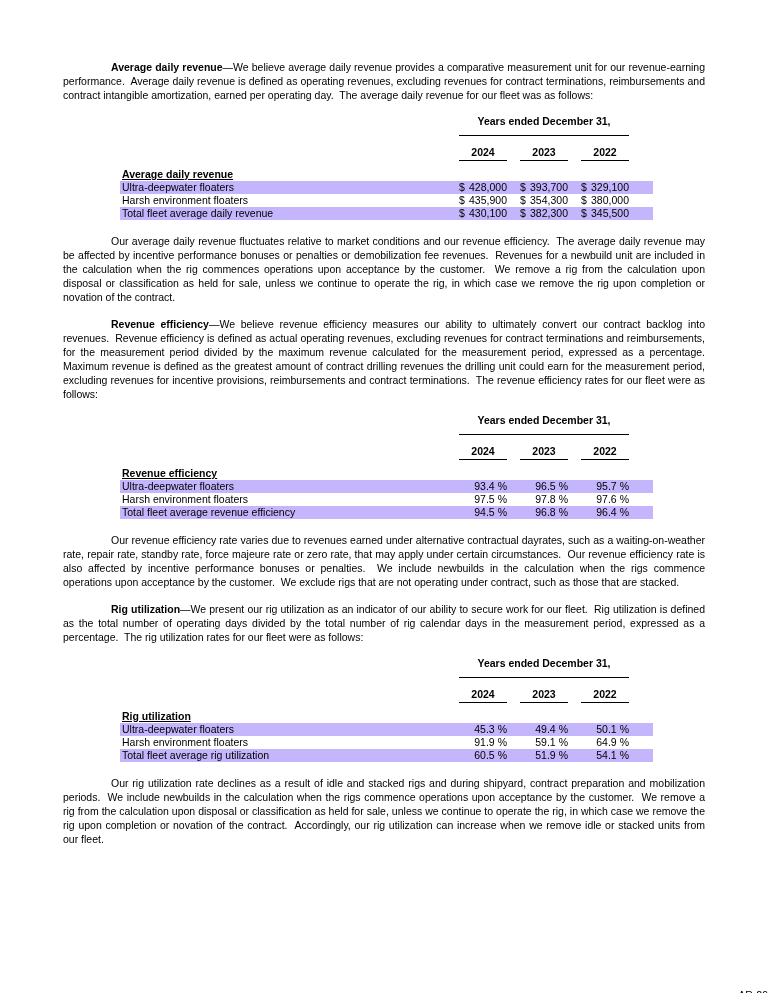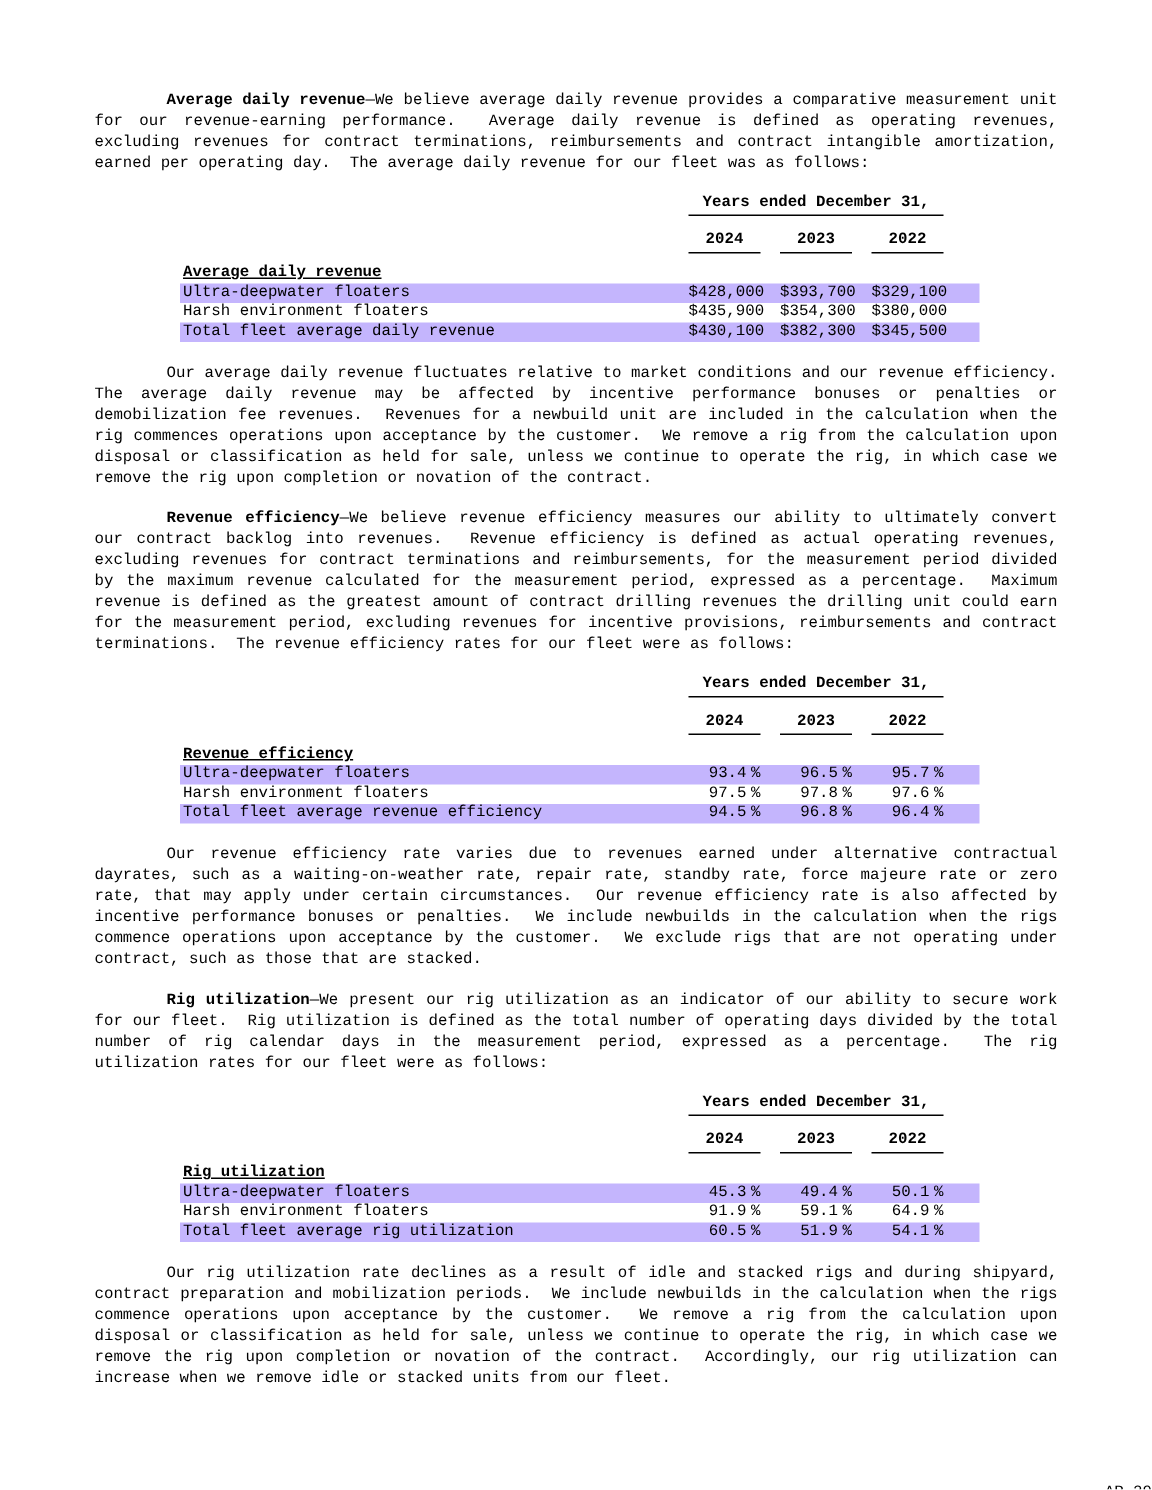--- a/index.html
+++ b/index.html
@@ -1,28 +1,28 @@
 <!DOCTYPE html>
 <html><head>
 <meta charset="utf-8">
 <style>
   html,body{margin:0;padding:0;background:#fff}
-  .page{position:relative;width:768px;height:993px;background:#ffffff;font-family:Liberation Mono, monospace;color:#000;overflow:hidden}
+  .page{position:relative;width:768px;height:993px;background:#ffffff;font-family:Liberation Sans, sans-serif;color:#000;overflow:hidden}
   .content{position:absolute;left:63px;top:60px;width:642px}
   p.body{margin:0 0 13px 0;font-size:10.5px;line-height:14px;text-align:justify;text-indent:48px;white-space:pre-wrap}
   p.body .lead{font-weight:bold}
   .fin-table{margin:0 0 14px 57px;width:533px;font-size:10.5px;line-height:13px}
   .trow{display:flex;align-items:flex-end}
   .lbl{flex:1;padding-left:2px;white-space:nowrap;overflow:hidden}
   .lbl.indent{}
   .cell{width:48px;display:flex}
   .gapc{width:13px}
   .rpad{width:24px}
   .shaded{background:#c4b5fd}
-  .span-head{width:170px;font-weight:bold;text-align:center;border-bottom:1px solid #000;padding-bottom:1px}
+  .span-head{width:170px;font-weight:bold;text-align:center;border-bottom:1px solid #000;padding-bottom:7px}
   .yr{width:48px;font-weight:bold;text-align:center;border-bottom:1px solid #000;margin-top:10px;padding-bottom:1px}
   .section-row{margin-top:6px;height:14px}
   .section-label{font-weight:bold;text-decoration:underline}
   .drow{height:13px}
   .pfx{}
   .num{margin-left:auto;display:inline-flex}
   .sfx{margin-left:3px}
   .sfx:empty{margin-left:0}
   .footer{position:absolute;left:0;top:989px;width:768px;text-align:right;font-size:10.5px}
 </style>

